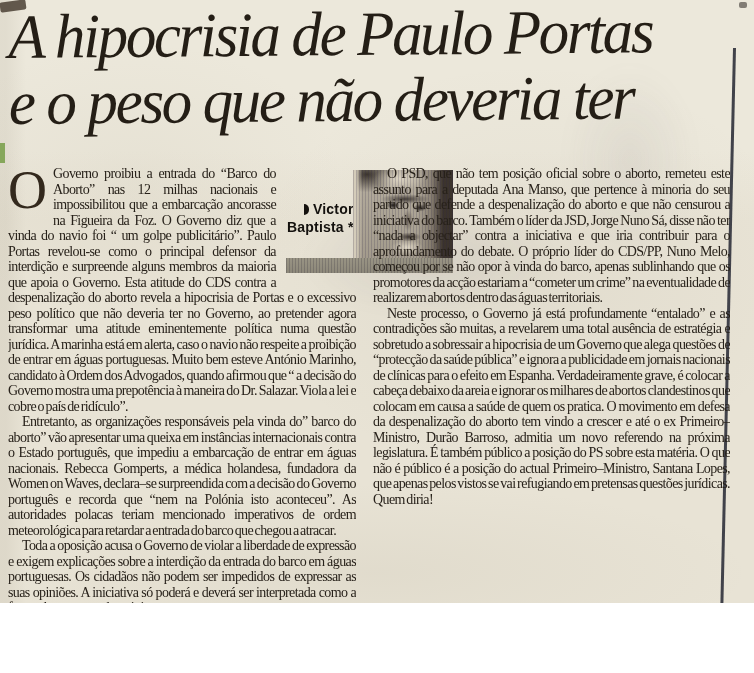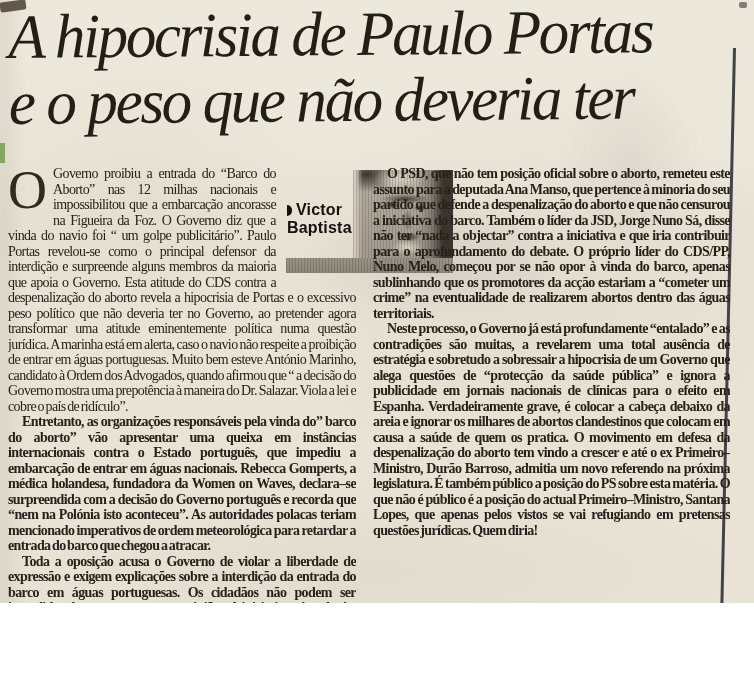--- a/index.html
+++ b/index.html
@@ -45,22 +45,23 @@
   .rule-bottom{
     position:absolute;left:2px;top:655px;width:744px;height:9px;
     background:linear-gradient(180deg,#2c2b27 0 2px, rgba(0,0,0,0) 2px 4px, #201f1c 4px 8px, rgba(0,0,0,0) 8px);
   }
 
   
   .byline-block{position:absolute;left:283px;top:170px;width:170px;height:104px;}
   .byline{
     position:absolute;left:4px;top:31px;
     font-family:"Liberation Sans", sans-serif;
-    font-weight:bold;font-size:16px;line-height:17.5px;color:#14110e;
+    font-weight:bold;font-size:14px;line-height:17.5px;color:#14110e;
     letter-spacing:0.2px;
+    text-align:right;
   }
   .byline-marker{
     display:inline-block;width:5px;height:11px;margin-right:4px;
     background:#14110e;border-radius:0 9px 9px 0;vertical-align:-1px;
   }
   .photo{
     position:absolute;left:70px;top:0;width:100px;height:88px;
     background:
       repeating-linear-gradient(90deg, rgba(45,38,70,0.20) 0 1px, rgba(0,0,0,0) 1px 3px),
       linear-gradient(90deg,#d4ccba 0 3px, rgba(0,0,0,0) 9px),
@@ -85,21 +86,21 @@
   
   .col{
     position:absolute;top:166px;height:484px;overflow:hidden;
     font-size:14px;line-height:15.5px;
     letter-spacing:-0.6px;word-spacing:-1.4px;
     text-align:justify;
   }
   .col-left{left:8px;width:348px;}
   .col-right{left:373px;width:357px;}
   .col p{margin:0;padding:0;}
-  .col p.indent{text-indent:14px;font-weight:bold;}
+  .col p.indent{text-indent:14px;}
   .spacer-r{float:right;width:80px;height:124px;}
   .spacer-l{float:left;width:92px;height:124px;}
   .dropcap{
     float:left;width:40px;height:46px;
     font-size:54px;line-height:46px;
     font-family:"Liberation Serif", serif;
     color:#33291d;letter-spacing:0;
     margin:1px 5px 0 0;
   }
 </style>

